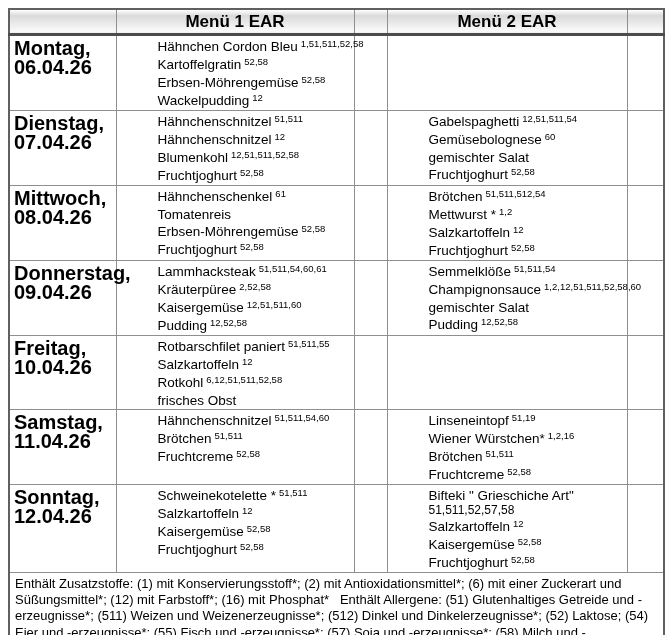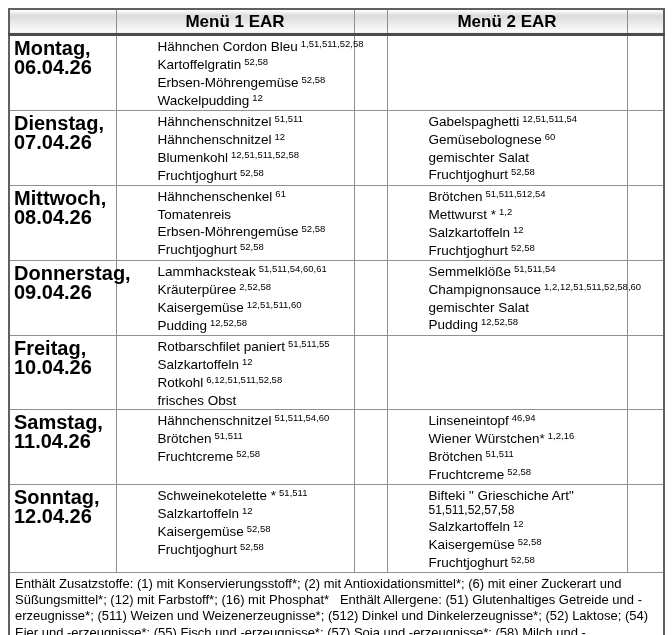--- a/index.html
+++ b/index.html
@@ -206,21 +206,21 @@
             <div class="day-name">Samstag,</div>
             <div class="day-date">11.04.26</div>
           </td>
           <td class="menu-cell">
             <div class="dish"><span class="dish-name">Hähnchenschnitzel</span><span class="dish-sup">51,511,54,60</span></div>
             <div class="dish"><span class="dish-name">Brötchen</span><span class="dish-sup">51,511</span></div>
             <div class="dish"><span class="dish-name">Fruchtcreme</span><span class="dish-sup">52,58</span></div>
           </td>
           <td class="spacer-cell"></td>
           <td class="menu-cell">
-            <div class="dish"><span class="dish-name">Linseneintopf</span><span class="dish-sup">46,94</span></div>
+            <div class="dish"><span class="dish-name">Linseneintopf</span><span class="dish-sup">51,19</span></div>
             <div class="dish"><span class="dish-name">Wiener Würstchen*</span><span class="dish-sup">1,2,16</span></div>
             <div class="dish"><span class="dish-name">Brötchen</span><span class="dish-sup">51,511</span></div>
             <div class="dish"><span class="dish-name">Fruchtcreme</span><span class="dish-sup">52,58</span></div>
           </td>
           <td class="spacer-cell"></td>
         </tr>
         <tr>
           <td class="day-cell">
             <div class="day-name">Sonntag,</div>
             <div class="day-date">12.04.26</div>

